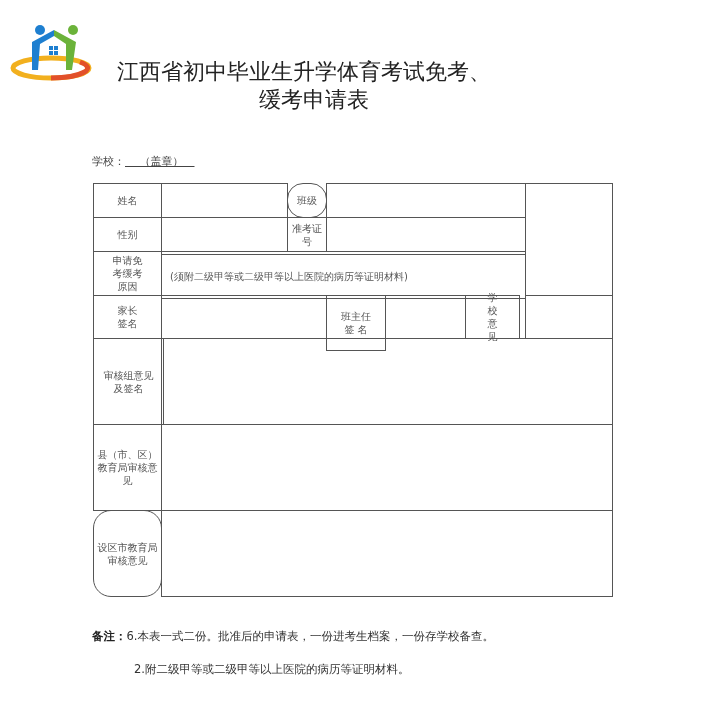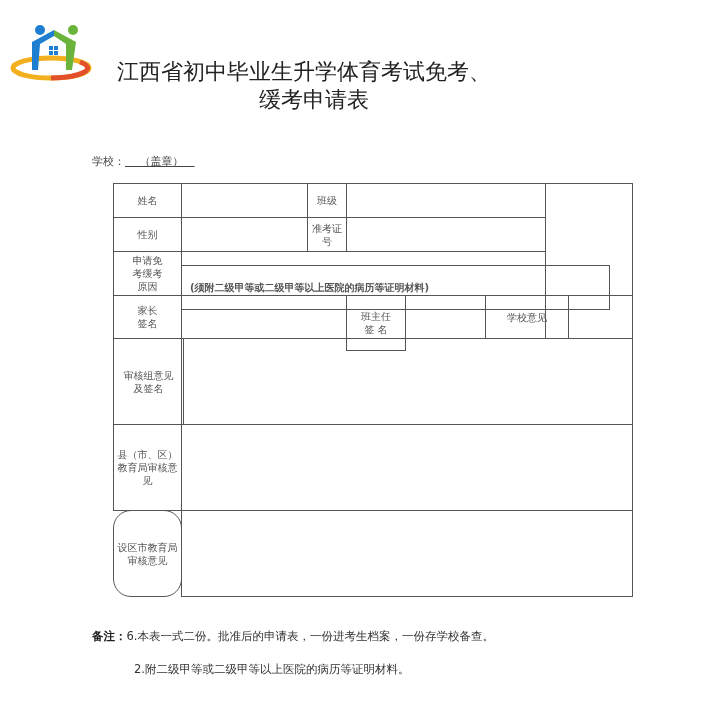--- a/index.html
+++ b/index.html
@@ -7,21 +7,21 @@
          font-family:"DejaVu Sans", "Liberation Sans", sans-serif; color:#333; }
   .logo { position:absolute; left:10px; top:22px; width:82px; height:60px; }
   .title { position:absolute; left:0; top:58px; width:709px; text-align:center;
            font-size:22px; line-height:27px; color:#222; }
   .title .l1 { position:absolute; left:117px; top:0; white-space:nowrap; }
   .title .l2 { position:absolute; left:259px; top:28px; white-space:nowrap; }
   .school { position:absolute; left:92px; top:154px; font-size:11px; color:#444; }
   .school .blank { text-decoration:underline; }
   .cell { position:absolute; box-sizing:border-box; border:1px solid #555;
           display:flex; align-items:center; justify-content:center; text-align:center;
-          font-size:10px; line-height:13px; color:#555;margin-left:20px; }
+          font-size:10px; line-height:13px; color:#555; }
   .cell.left { justify-content:flex-start; padding-left:8px; }
   .note { position:absolute; left:92px; top:628px; font-size:11.5px; line-height:16px; color:#333; width:440px; }
   .note b { font-weight:bold; color:#222; }
   .note2 { position:absolute; left:134px; top:662px; font-size:11.5px; color:#333; }
 </style>
 </head>
 <body>
 
 <svg class="logo" viewBox="0 0 82 60">
   <ellipse cx="41" cy="46" rx="38" ry="10" fill="none" stroke="#f2b01e" stroke-width="5"></ellipse>
@@ -40,37 +40,37 @@
   <span class="l1">江西省初中毕业生升学体育考试免考、</span>
   <span class="l2">缓考申请表</span>
 </div>
 
 <div class="school">
   <span>学校：</span><span class="blank">　 （盖章）　</span>
 </div>
 
 <div class="cell" style="left:93px;top:183px;width:69px;height:35px;">姓名</div>
 <div class="cell" style="left:161px;top:183px;width:127px;height:35px;"></div>
-<div class="cell" style="left:287px;top:183px;width:40px;height:35px;">班级</div>
+<div class="cell" style="left:287px;top:183px;width:40px;height:35px;border-radius:16px;">班级</div>
 <div class="cell" style="left:326px;top:183px;width:200px;height:35px;"></div>
 <div class="cell" style="left:525px;top:183px;width:88px;height:113px;"></div>
 
 <div class="cell" style="left:93px;top:217px;width:69px;height:35px;">性别</div>
 <div class="cell" style="left:161px;top:217px;width:127px;height:35px;"></div>
 <div class="cell" style="left:287px;top:217px;width:40px;height:35px;padding:0 2px;">准考证号</div>
 <div class="cell" style="left:326px;top:217px;width:200px;height:35px;"></div>
 
 <div class="cell" style="left:93px;top:251px;width:69px;height:45px;padding:0 14px;">申请免考缓考原因</div>
-<div class="cell left" style="left:161px;top:265px;width:429px;height:45px;font-weight:bold;">(须附二级甲等或二级甲等以上医院的病历等证明材料)</div>
+<div class="cell left" style="left:161px;top:254px;width:365px;height:45px;">(须附二级甲等或二级甲等以上医院的病历等证明材料)</div>
 
 <div class="cell" style="left:93px;top:295px;width:69px;height:44px;padding:0 22px;">家长签名</div>
 <div class="cell" style="left:161px;top:295px;width:166px;height:44px;"></div>
 <div class="cell" style="left:326px;top:295px;width:60px;height:56px;padding:0 14px;">班主任签 名</div>
 <div class="cell" style="left:385px;top:295px;width:81px;height:44px;"></div>
-<div class="cell" style="left:465px;top:295px;width:84px;height:44px;padding:0 18px;">学校意见</div>
+<div class="cell" style="left:465px;top:295px;width:55px;height:44px;padding:0 18px;">学校意见</div>
 <div class="cell" style="left:525px;top:295px;width:88px;height:44px;"></div>
 
 <div class="cell" style="left:93px;top:338px;width:71px;height:87px;padding:0 8px;">审核组意见及签名</div>
 <div class="cell" style="left:161px;top:338px;width:452px;height:87px;"></div>
 
 <div class="cell" style="left:93px;top:424px;width:69px;height:87px;padding:0 2px;">县（市、区）教育局审核意见</div>
 <div class="cell" style="left:161px;top:424px;width:452px;height:87px;"></div>
 
 <div class="cell" style="left:93px;top:510px;width:69px;height:87px;padding:0 1px;border-radius:18px;">设区市教育局审核意见</div>
 <div class="cell" style="left:161px;top:510px;width:452px;height:87px;"></div>

